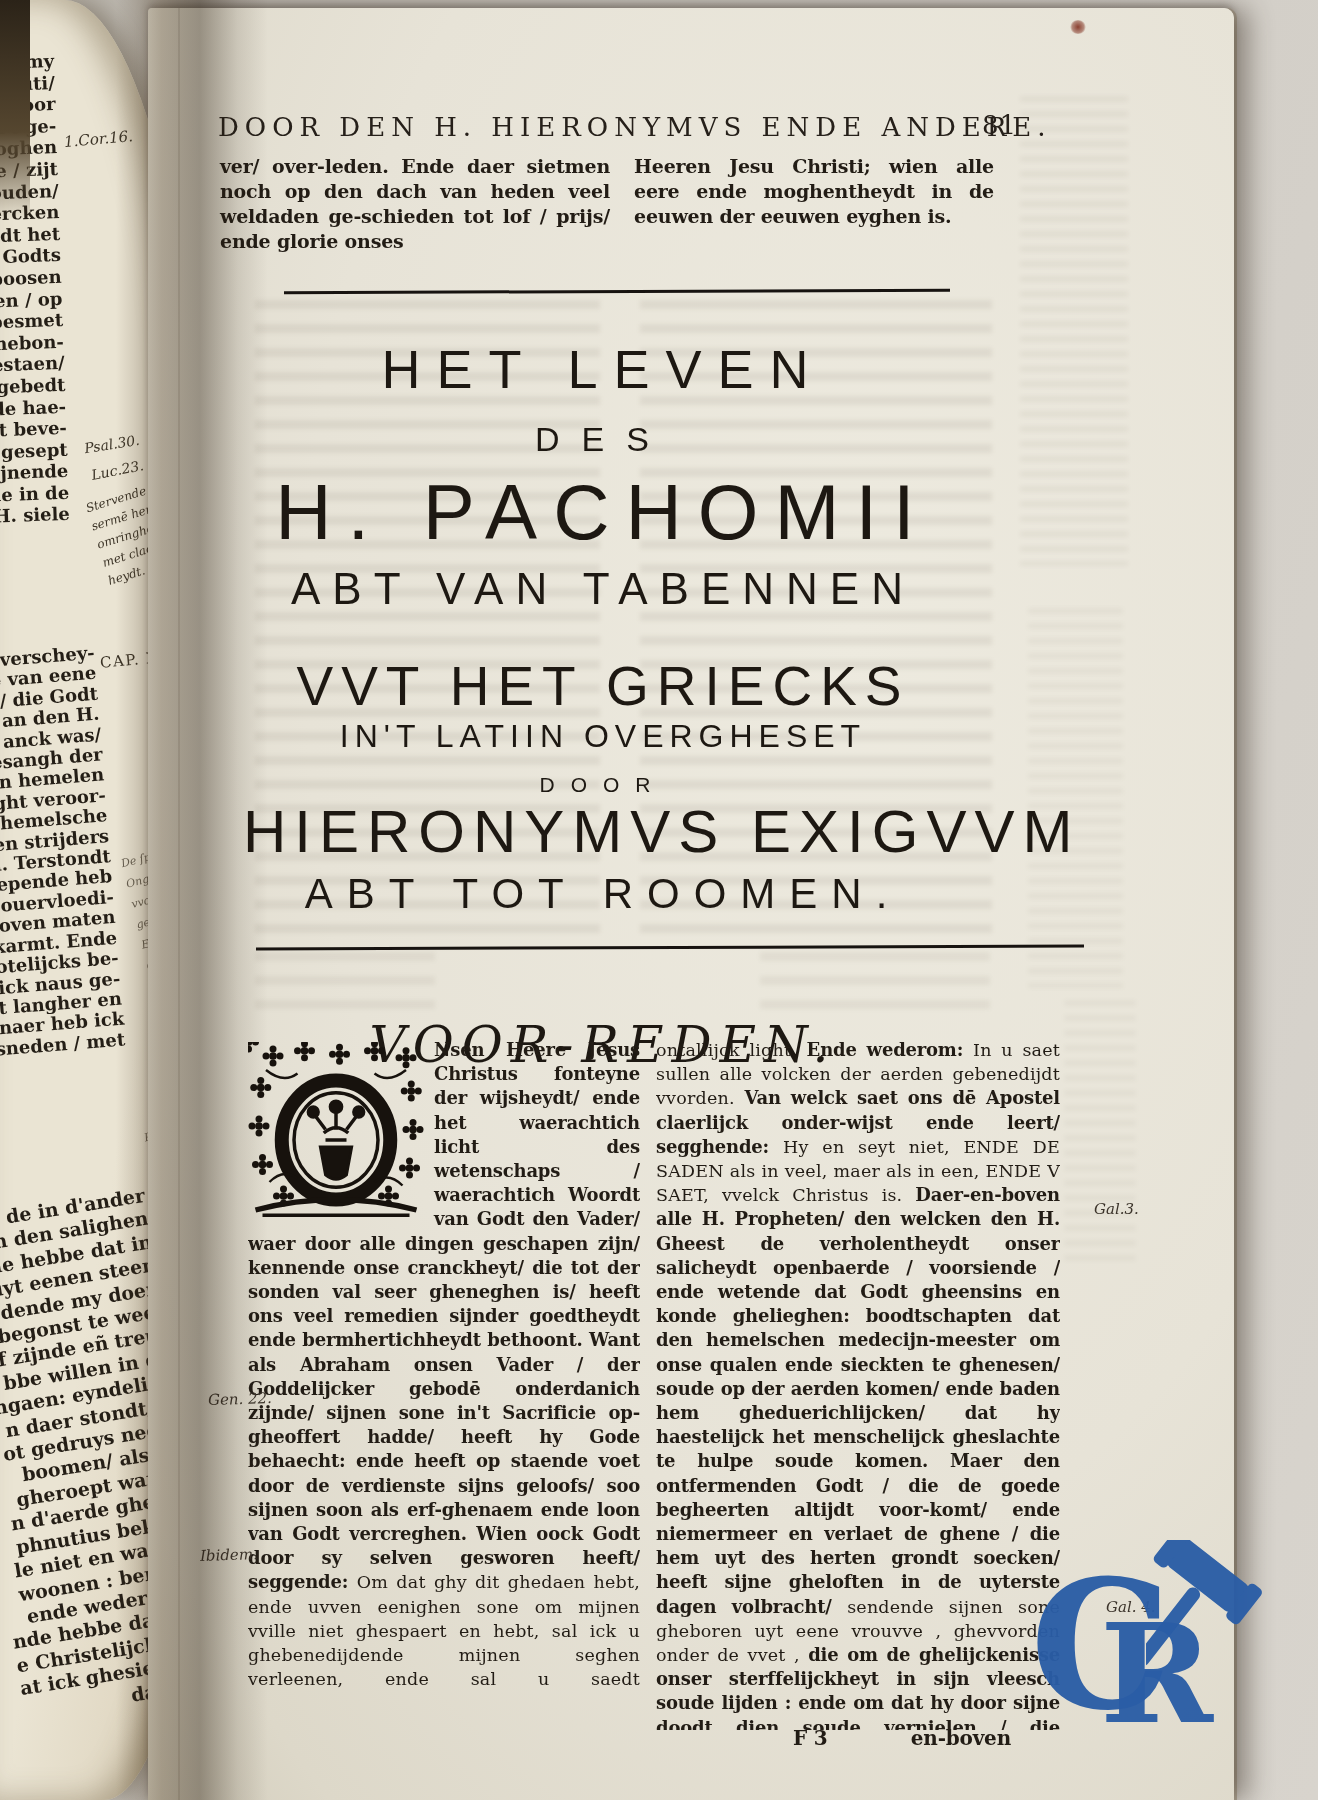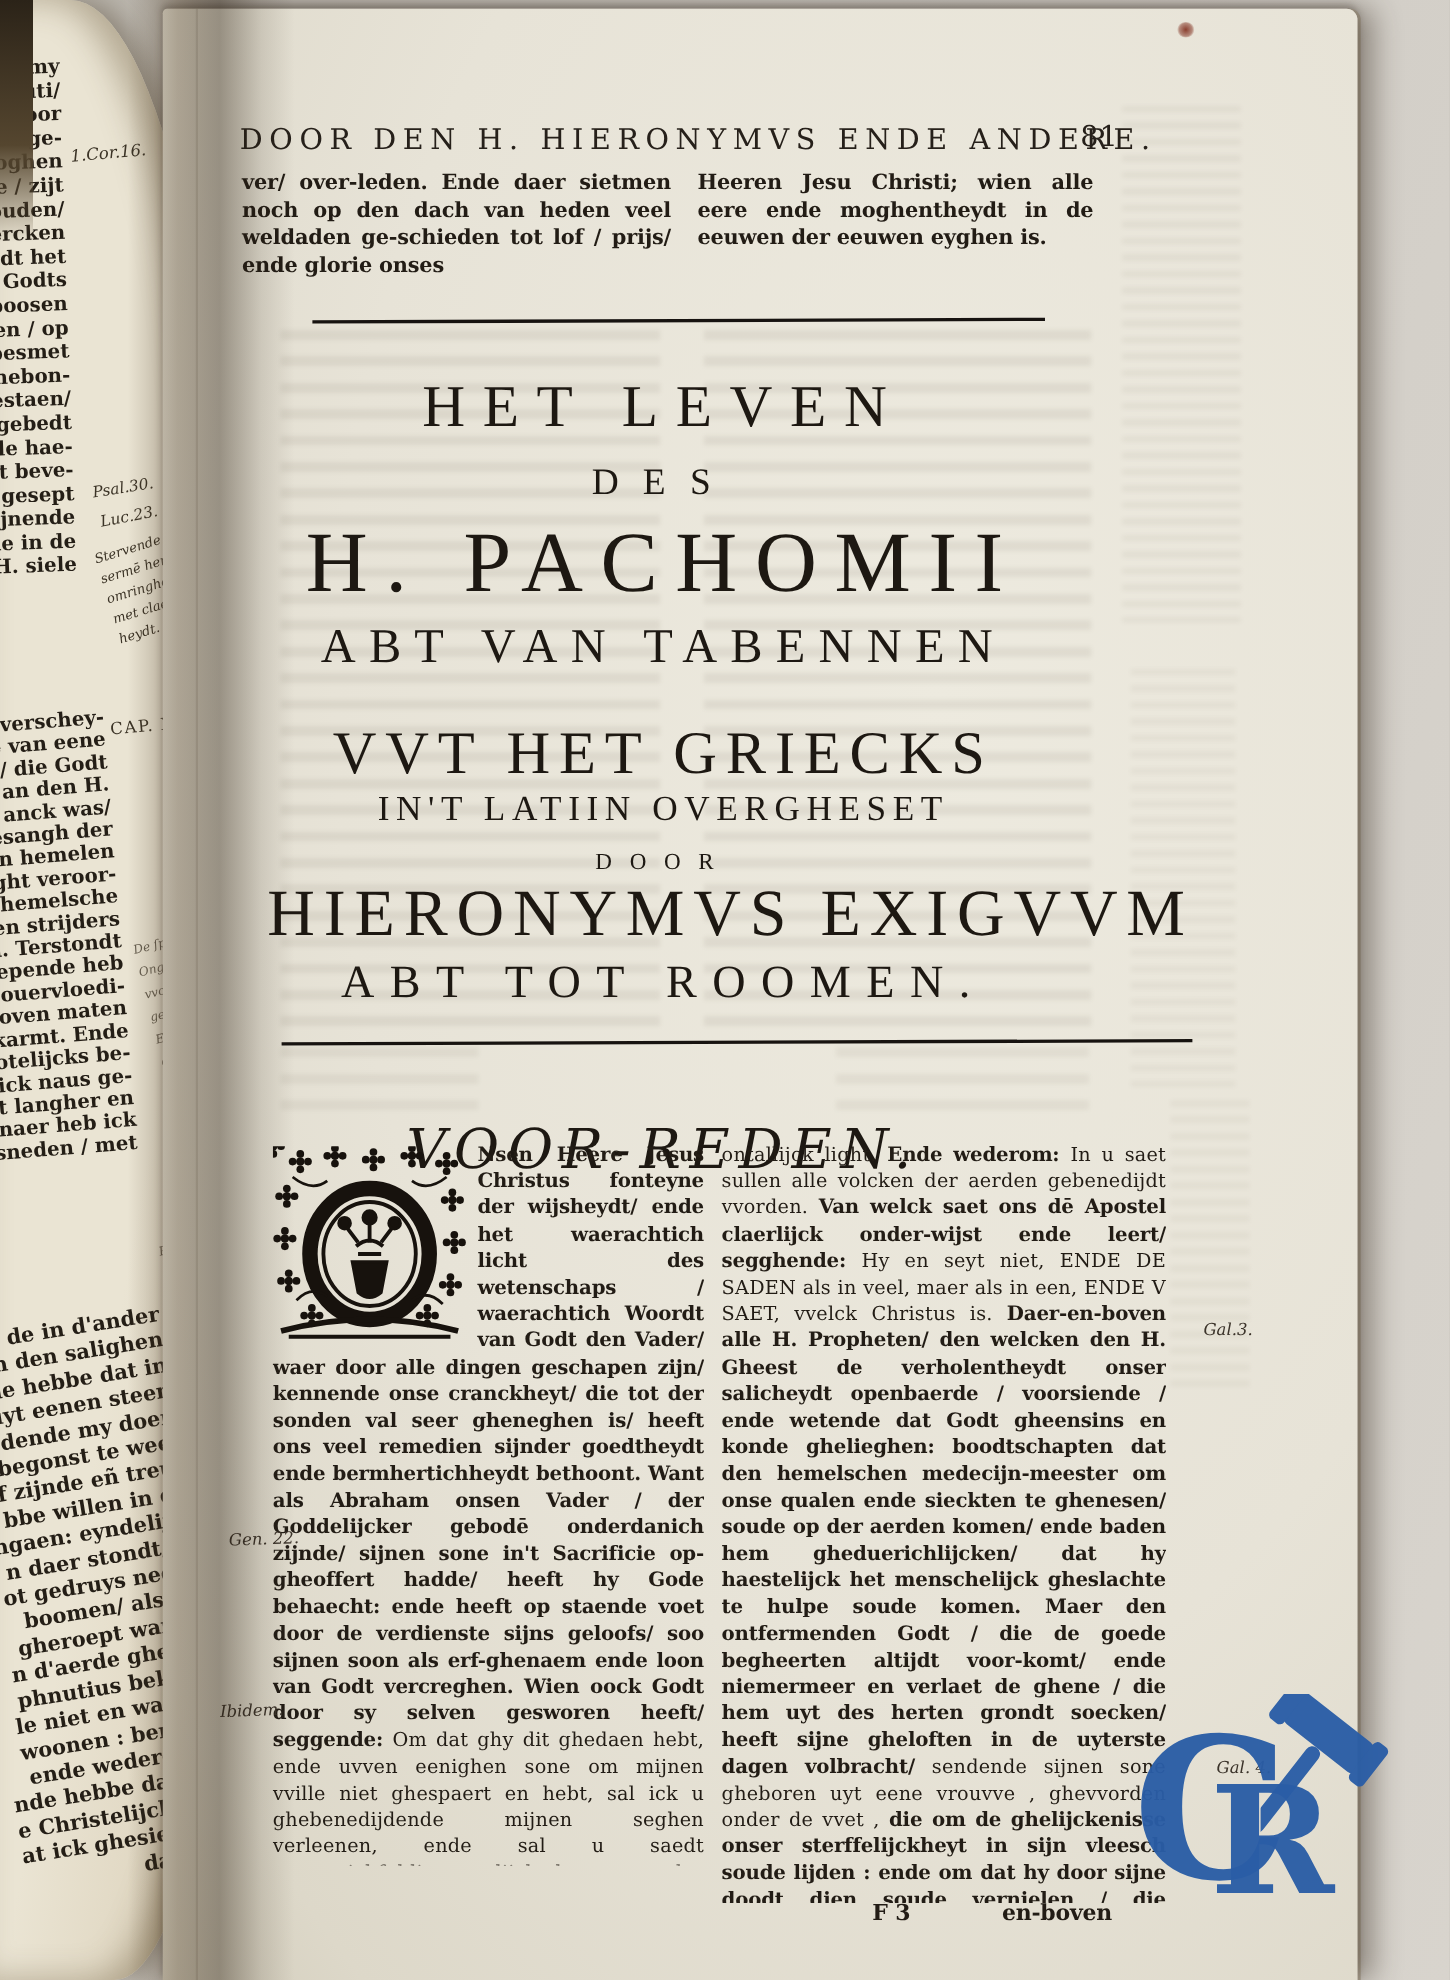--- a/index.html
+++ b/index.html
@@ -42,21 +42,21 @@
     font-size:26px;letter-spacing:6px;white-space:nowrap;color:#26201a;}
   .page-number{position:absolute;top:102px;left:834px;font-size:26px;letter-spacing:1px;color:#26201a;}
   .intro{position:absolute;top:146px;left:72px;width:775px;display:flex;gap:24px;}
   .intro-col{font-size:19px;line-height:25px;font-weight:700;text-align:justify;color:#221c15;}
   .intro-col.l{width:390px;}
   .intro-col.r{width:360px;}
   .rule{position:absolute;height:3px;background:#171310;transform:rotate(-.2deg);}
   .rule-top{top:282px;left:136px;width:666px;}
   .rule-bottom{top:938px;left:108px;width:828px;}
   .title-block{position:absolute;top:300px;left:95px;width:720px;text-align:center;color:#1d1812;}
-  .tline{white-space:nowrap;font-family:Liberation Serif, serif;}
+  .tline{white-space:nowrap;font-family:Liberation Sans, sans-serif;}
   .t1{font-size:54px;letter-spacing:16px;margin-top:30px;}
   .t2{font-size:34px;letter-spacing:22px;margin-top:20px;}
   .t3{font-size:78px;letter-spacing:16px;margin-top:8px;}
   .t4{font-size:44px;letter-spacing:12px;margin-top:6px;text-align:center;}
   .t5{font-size:55px;letter-spacing:8px;margin-top:40px;}
   .t6{font-size:32px;letter-spacing:6px;margin-top:0px;}
   .t7{font-size:21px;letter-spacing:16px;margin-top:18px;}
   .t8{font-size:60px;letter-spacing:8px;margin-top:0px;}
   .t9{font-size:42px;letter-spacing:14px;margin-top:4px;}
   .section-heading{position:absolute;top:1008px;left:95px;width:720px;text-align:center;

